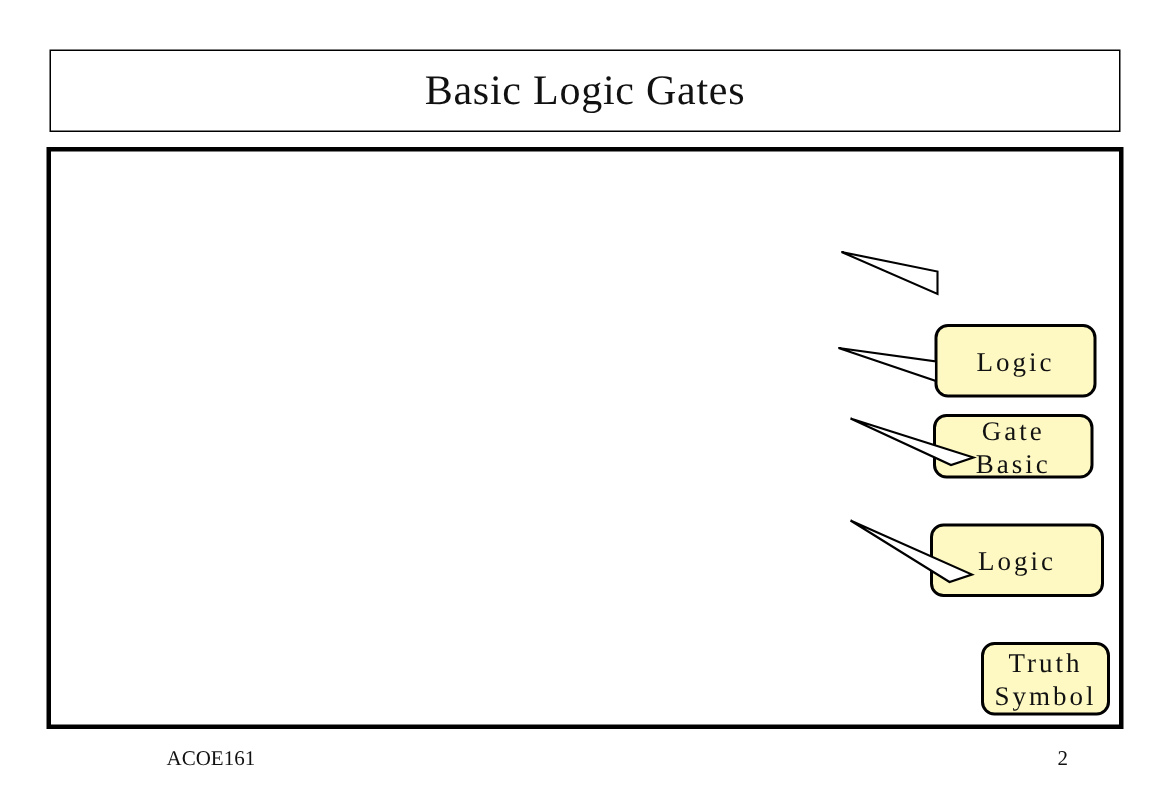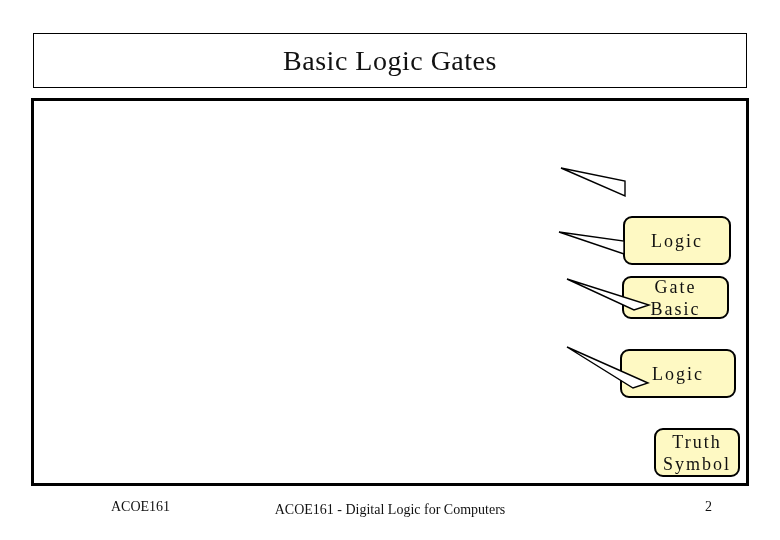--- a/index.html
+++ b/index.html
@@ -83,18 +83,17 @@
   <svg class="tails" viewBox="0 0 780 540">
     <polygon points="561,168 625,181 625,196"></polygon>
     <polygon points="559,232 624,241 624,254"></polygon>
     <polygon points="567,279 649,305 634,310"></polygon>
     <polygon points="567,347 648,383 633,388"></polygon>
   </svg>
 
   <div class="footer-left">ACOE161</div>
 
   <div class="footer-center">
-    <div>ACOE161 - Digital Logic for Computers</div>
   </div>
 
   <div class="footer-page">2</div>
 
 </div>
 
 </body></html>

